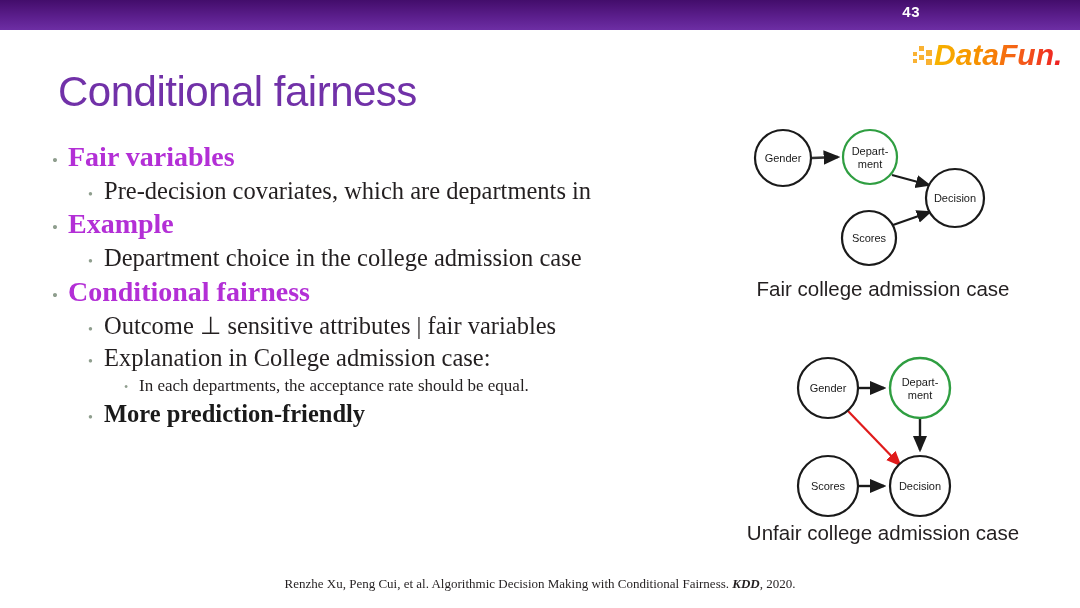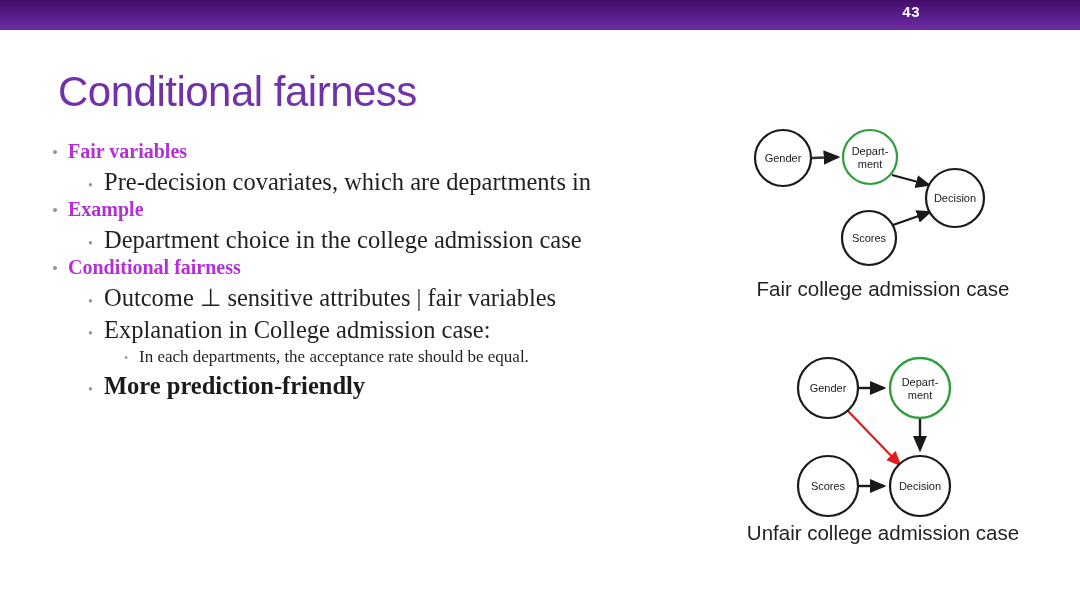--- a/index.html
+++ b/index.html
@@ -71,21 +71,21 @@
     color: #8f9e8e;
     flex: 0 0 auto;
     line-height: 1;
   }
   .txt { flex: 1 1 auto; }
 
   
   .l1 { margin-top: 2px; }
   .l1 .bullet-dot { font-size: 17px; width: 16px; }
   .l1 .txt {
-    font-size: 20px;
+    font-size: 28px;
     font-weight: bold;
     color: #b32fd6;
     line-height: 1.18;
   }
 
   
   .l2 { margin-left: 36px; margin-top: 3px; }
   .l2 .bullet-dot { font-size: 14px; width: 16px; }
   .l2 .txt {
     font-size: 24.5px;
@@ -134,20 +134,41 @@
   #citation .kdd { font-weight: bold; font-style: italic; }
 </style>
 </head>
 <body>
 
 <div id="slide">
 
   <div id="top-bar"></div>
   <div id="page-number">43</div>
 
+  <div id="logo">
+    <svg width="150" height="36" viewBox="0 0 150 36">
+      <defs>
+        <linearGradient id="dfgrad" x1="0" y1="0" x2="1" y2="0">
+          <stop offset="0%" stop-color="#f7b500"></stop>
+          <stop offset="35%" stop-color="#f79000"></stop>
+          <stop offset="70%" stop-color="#f4581a"></stop>
+          <stop offset="100%" stop-color="#ed1c24"></stop>
+        </linearGradient>
+      </defs>
+      <g fill="#f9b233">
+        <rect x="1" y="16" width="4" height="4"></rect>
+        <rect x="1" y="23" width="4" height="4"></rect>
+        <rect x="7" y="10" width="5" height="5"></rect>
+        <rect x="7" y="19" width="5" height="5"></rect>
+        <rect x="14" y="14" width="6" height="6"></rect>
+        <rect x="14" y="23" width="6" height="6"></rect>
+      </g>
+      <text x="22" y="29" font-family="Liberation Sans, sans-serif" font-size="30" font-weight="bold" font-style="italic" fill="url(#dfgrad)">DataFun.</text>
+    </svg>
+  </div>
 
   <div id="slide-title">Conditional fairness</div>
 
   <div id="body">
 
     <div class="row l1">
       <span class="bullet-dot">•</span>
       <span class="txt">Fair variables</span>
     </div>
 
@@ -258,14 +279,15 @@
         <text x="93" y="145" text-anchor="middle" font-family="Liberation Sans, sans-serif" font-size="11" fill="#1a1a1a">Scores</text>
       </g>
       <g>
         <circle cx="185" cy="141" r="30" fill="#ffffff" stroke="#1a1a1a" stroke-width="2.2"></circle>
         <text x="185" y="145" text-anchor="middle" font-family="Liberation Sans, sans-serif" font-size="11" fill="#1a1a1a">Decision</text>
       </g>
     </svg>
   </div>
   <div class="diagram-caption" id="caption-unfair">Unfair college admission case</div>
 
+  <div id="citation"><span>Renzhe Xu, Peng Cui, et al. Algorithmic Decision Making with Conditional Fairness. </span><span class="kdd">KDD</span><span>, 2020.</span></div>
 
 </div>
 
 </body></html>

